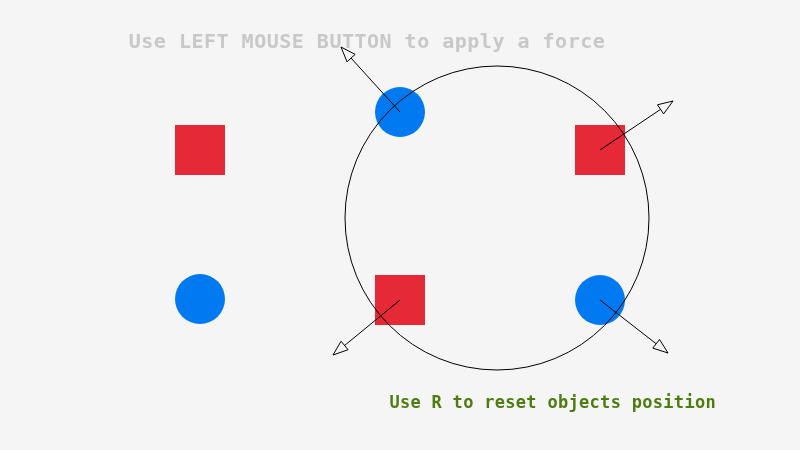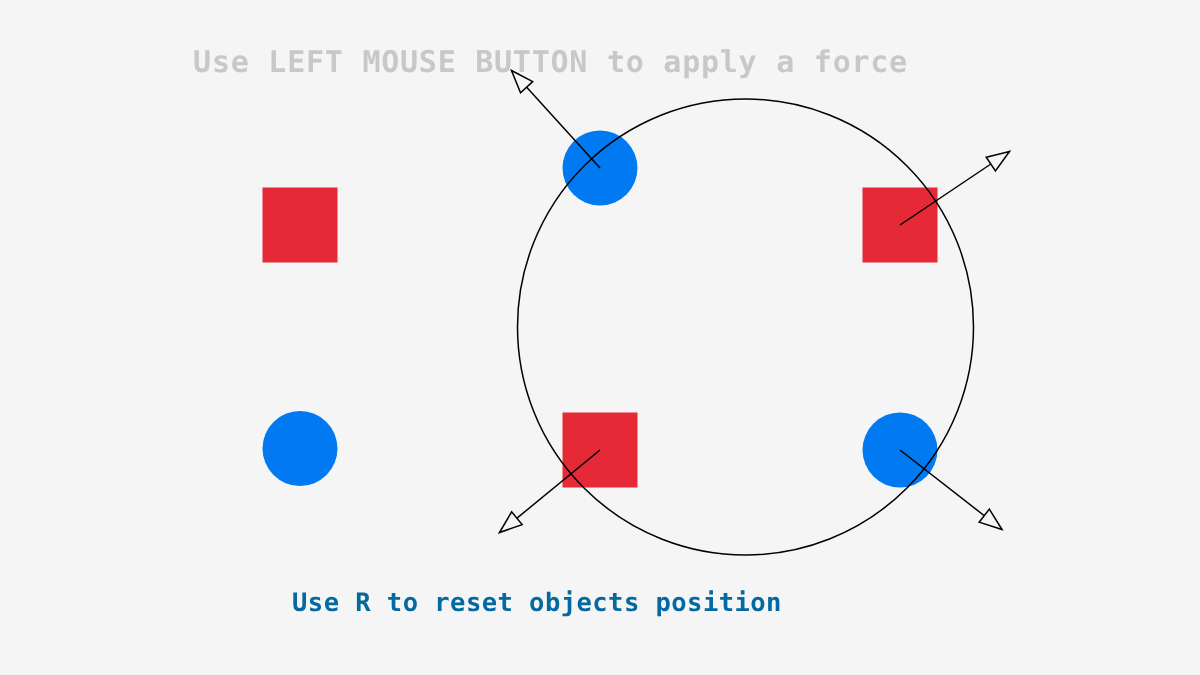--- a/index.html
+++ b/index.html
@@ -60,14 +60,14 @@
       <line x1="400" y1="112" x2="341" y2="47" stroke="#000000" stroke-width="1"></line>
       <polygon points="341,47 355.15408811917376,54.410248950923574 347.00907966427695,61.803410471522184" fill="#f5f5f5" stroke="#000000" stroke-width="1" stroke-linejoin="miter"></polygon>
       <line x1="600" y1="150" x2="673" y2="101" stroke="#000000" stroke-width="1"></line>
       <polygon points="673,101 663.61082722867,113.92646257373286 657.4802831659846,104.7932030517729" fill="#f5f5f5" stroke="#000000" stroke-width="1" stroke-linejoin="miter"></polygon>
       <line x1="400" y1="300" x2="333" y2="355" stroke="#000000" stroke-width="1"></line>
       <polygon points="333,355 341.1042108785044,341.23149368897515 348.08363804077504,349.7337049593776" fill="#f5f5f5" stroke="#000000" stroke-width="1" stroke-linejoin="miter"></polygon>
       <line x1="600" y1="300" x2="668" y2="353" stroke="#000000" stroke-width="1"></line>
       <polygon points="668,353 652.7880030898874,348.1168504009475 659.5501793755112,339.4408506382603" fill="#f5f5f5" stroke="#000000" stroke-width="1" stroke-linejoin="miter"></polygon>
     </svg>
   <div class="instr instr-top" style="color: rgb(200, 200, 200);">Use LEFT MOUSE BUTTON to apply a force</div>
-  <div class="instr instr-bottom" style="color: #0369a1;">Use R to reset objects position</div>
+  <div class="instr instr-bottom" style="color: #4d7c0f; text-align: right;">Use R to reset objects position</div>
 </div>
 
 </body></html>

